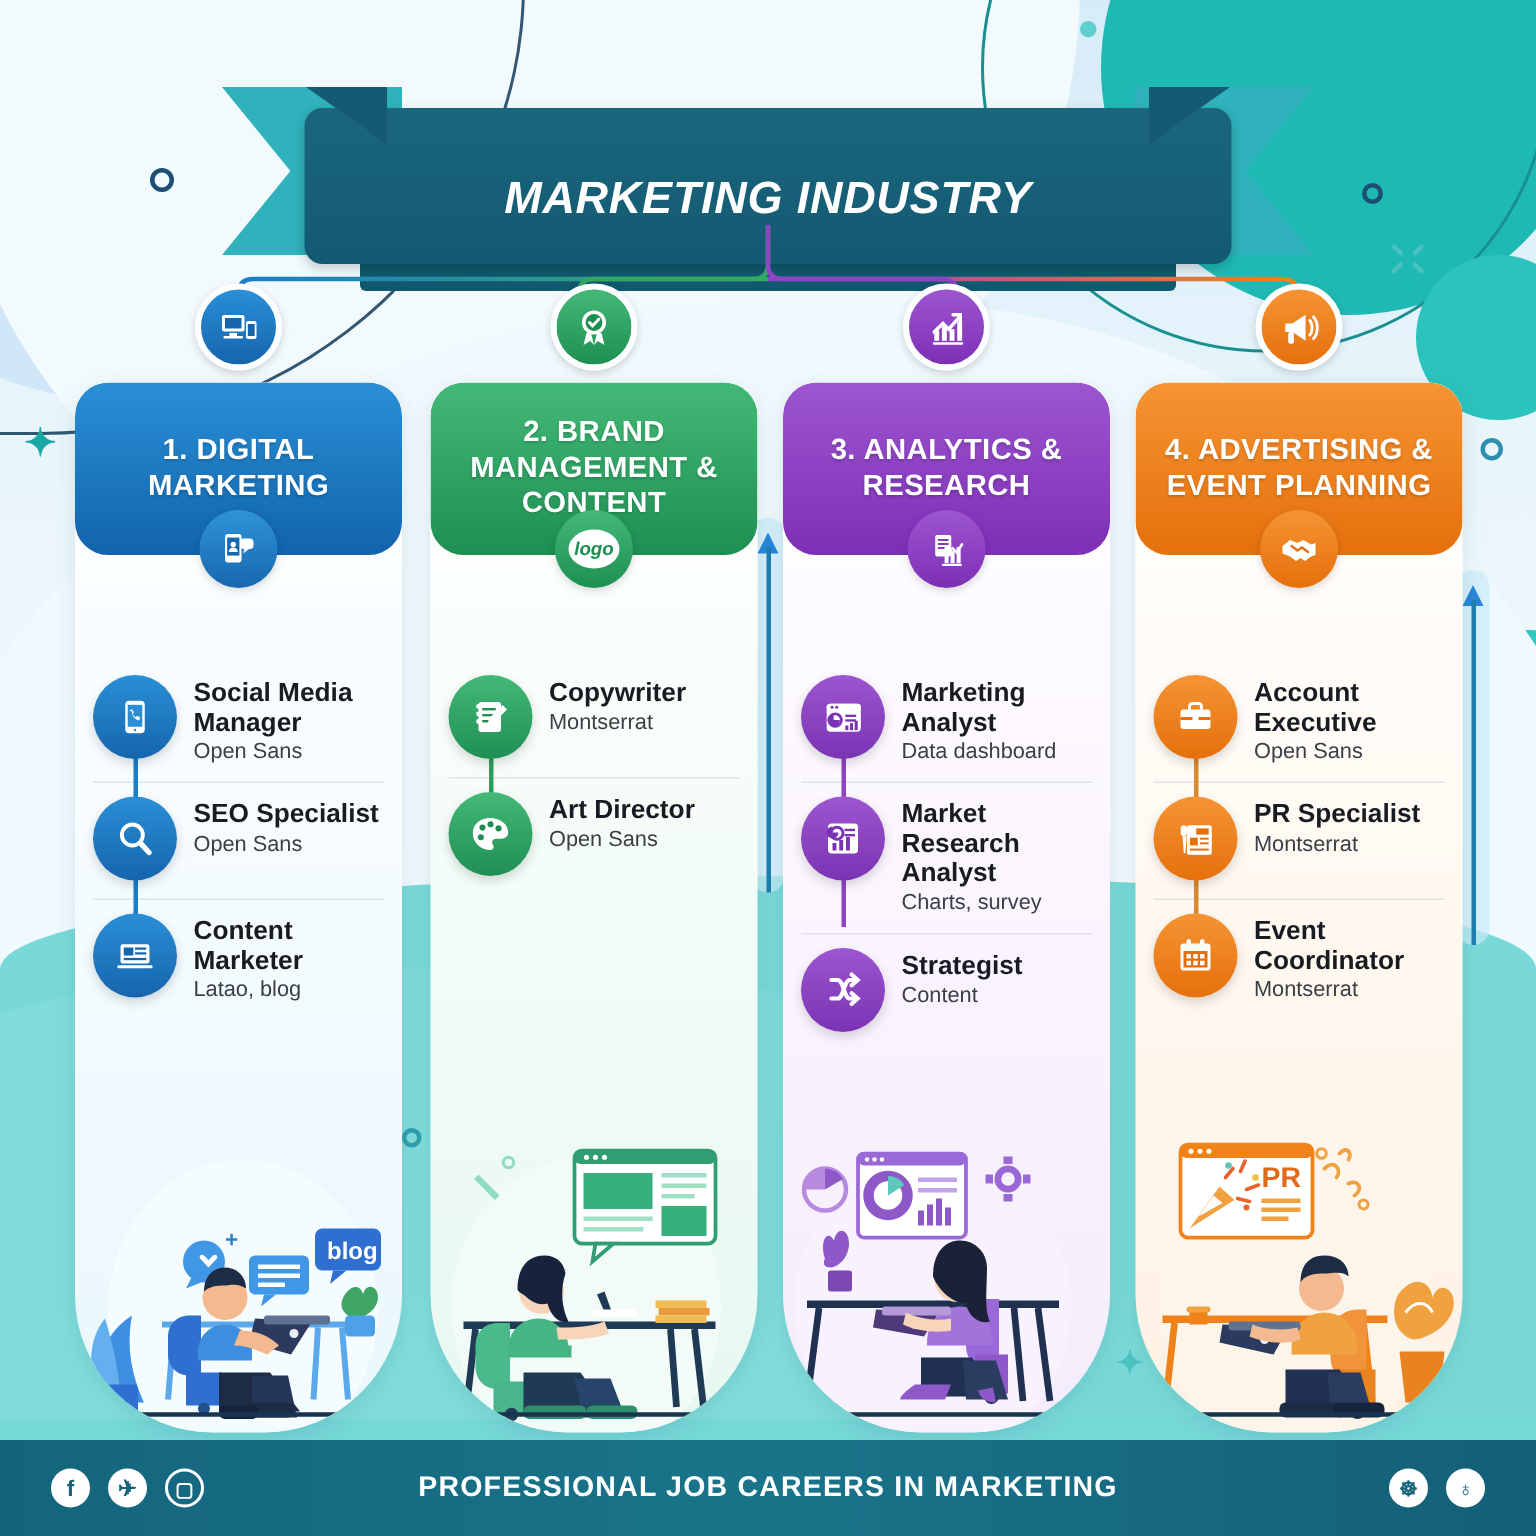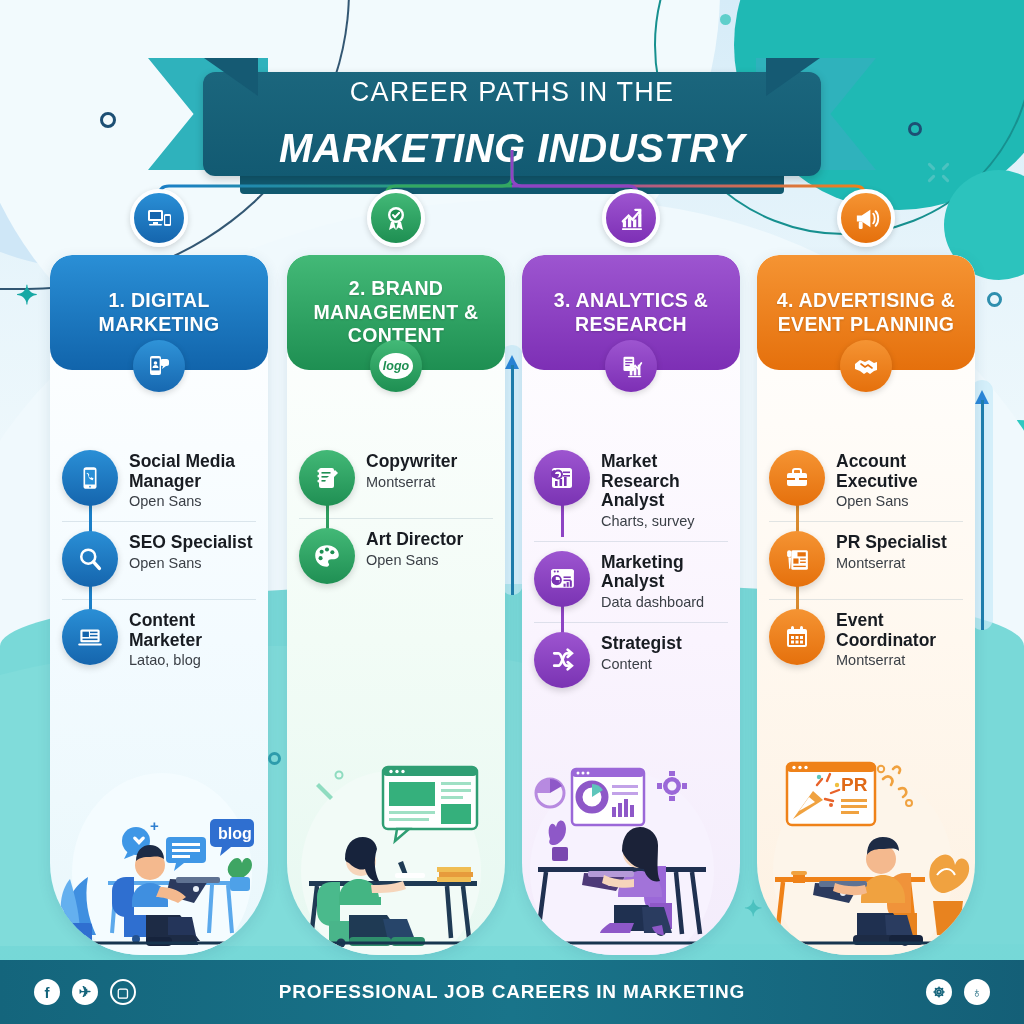--- a/index.html
+++ b/index.html
@@ -50,21 +50,21 @@
   .ribbon-fold { position:absolute; top:22px; width:54px; height:38px; background:#155a73; }
   .ribbon-fold.l { left:204px; clip-path: polygon(0 0,100% 0,100% 100%); }
   .ribbon-fold.r { right:204px; clip-path: polygon(0 0,100% 0,0 100%); }
   .ribbon-under { position:absolute; left:240px; right:240px; top:130px; height:28px;
     background:#11596f; border-radius:0 0 4px 4px; }
   .ribbon { position:absolute; left:203px; right:203px; top:36px; height:104px;
     background:linear-gradient(180deg,#1b667d 0%, #125a72 100%);
     border-radius:12px; display:flex; flex-direction:column; align-items:center;
     justify-content:center; box-shadow:0 3px 8px rgba(0,0,0,.18); }
   .title-sm { color:#fff; font-size:27px; letter-spacing:1.2px; font-weight:400; }
-  .title-lg { color:#fff; font-size:40px; font-weight:bold; font-style:italic;
+  .title-lg { color:#fff; font-size:30px; font-weight:bold; font-style:italic;
     letter-spacing:.5px; margin-top:18px; }
 
   
   .tree { position:absolute; left:0; top:150px; width:1024px; height:90px; }
 
   
   .cols { position:absolute; left:0; top:222px; width:1024px; height:730px; }
   .col { position:absolute; top:0; width:218px; }
   .col.c1 { left:50px; }  .col.c2 { left:287px; }
   .col.c3 { left:522px; } .col.c4 { left:757px; }
@@ -150,21 +150,20 @@
     <span style="left:16px;top:2px;transform:rotate(45deg);"></span>
     <span style="left:2px;top:14px;transform:rotate(45deg);"></span>
     <span style="left:16px;top:14px;transform:rotate(-45deg);"></span>
   </div>
 
   <div class="ribbon-wrap">
     <div class="ribbon-tail left"></div>
     <div class="ribbon-tail right"></div>
     <div class="ribbon-under"></div>
     <div class="ribbon">
-      <div class="title-sm">CAREER PATHS IN THE</div>
       <div class="title-lg">MARKETING INDUSTRY</div>
     </div>
     <div class="ribbon-fold l"></div>
     <div class="ribbon-fold r"></div>
   </div>
 
   <svg class="tree" viewBox="0 0 1024 90">
     <defs>
       <linearGradient id="gA" x1="0" y1="0" x2="1" y2="0">
         <stop offset="0%" stop-color="#1a7fc8"></stop>
@@ -403,56 +402,56 @@
 
     <div class="col c3">
       <div class="card" style="background:linear-gradient(180deg,#ffffff 0%,#faf4fe 55%,#f3ecfb 100%);">
         <div class="card-head" style="background:linear-gradient(180deg,#9d55d0 0%,#7d2fb5 100%);">
           <h3>3. ANALYTICS &amp; RESEARCH</h3>
         </div>
         <div class="roles">
           <div class="role">
             <div class="role-conn" style="background:#8e44c4;"></div>
             <div class="role-ico" style="background:linear-gradient(180deg,#9d55d0,#7a33b3);">
-              <svg width="28" height="28" viewBox="0 0 28 28" fill="#fff">
-                  <rect x="4" y="4" width="20" height="20" rx="2.5"></rect>
-                  <path d="M11 11a4 4 0 1 1-4-4v4z" fill="#7a33b3" transform="translate(0,-1)"></path>
-                  <circle cx="10" cy="10.5" r="4" fill="none" stroke="#7a33b3" stroke-width="2"></circle>
-                  <rect x="15" y="7.5" width="7" height="1.6" fill="#7a33b3"></rect>
-                  <rect x="15" y="11" width="7" height="1.6" fill="#7a33b3"></rect>
-                  <rect x="7" y="17" width="2.6" height="5" fill="#7a33b3"></rect>
-                  <rect x="11.5" y="15" width="2.6" height="7" fill="#7a33b3"></rect>
-                  <rect x="16" y="13" width="2.6" height="9" fill="#7a33b3"></rect>
-                </svg>
-            </div>
-            <div class="role-txt">
-              <div class="role-title">Market Research Analyst</div>
-              <div class="role-sub">Charts, survey</div>
-            </div>
-          </div>
-          <div class="role">
-            <div class="role-conn" style="background:#8e44c4;"></div>
-            <div class="role-ico" style="background:linear-gradient(180deg,#9d55d0,#7a33b3);">
               <svg width="29" height="29" viewBox="0 0 28 28" fill="#fff">
                   <rect x="3" y="5" width="22" height="18" rx="2.5"></rect>
                   <rect x="3" y="5" width="22" height="4.5" rx="2.5" fill="#fff"></rect>
                   <circle cx="6.5" cy="7.2" r="1" fill="#7a33b3"></circle>
                   <circle cx="9.5" cy="7.2" r="1" fill="#7a33b3"></circle>
                   <path d="M11.5 15.5a4 4 0 1 1-4-4v4z" fill="#7a33b3"></path>
                   <circle cx="8.5" cy="15.5" r="4" fill="none" stroke="#7a33b3" stroke-width="1.8"></circle>
                   <rect x="15" y="12" width="7" height="1.5" fill="#7a33b3"></rect>
                   <rect x="15" y="15" width="7" height="1.5" fill="#7a33b3"></rect>
                   <rect x="15" y="19" width="2" height="3" fill="#7a33b3"></rect>
                   <rect x="18" y="17.5" width="2" height="4.5" fill="#7a33b3"></rect>
                   <rect x="21" y="16" width="2" height="6" fill="#7a33b3"></rect>
                 </svg>
             </div>
             <div class="role-txt">
               <div class="role-title">Marketing Analyst</div>
               <div class="role-sub">Data dashboard</div>
+            </div>
+          </div>
+          <div class="role">
+            <div class="role-conn" style="background:#8e44c4;"></div>
+            <div class="role-ico" style="background:linear-gradient(180deg,#9d55d0,#7a33b3);">
+              <svg width="28" height="28" viewBox="0 0 28 28" fill="#fff">
+                  <rect x="4" y="4" width="20" height="20" rx="2.5"></rect>
+                  <path d="M11 11a4 4 0 1 1-4-4v4z" fill="#7a33b3" transform="translate(0,-1)"></path>
+                  <circle cx="10" cy="10.5" r="4" fill="none" stroke="#7a33b3" stroke-width="2"></circle>
+                  <rect x="15" y="7.5" width="7" height="1.6" fill="#7a33b3"></rect>
+                  <rect x="15" y="11" width="7" height="1.6" fill="#7a33b3"></rect>
+                  <rect x="7" y="17" width="2.6" height="5" fill="#7a33b3"></rect>
+                  <rect x="11.5" y="15" width="2.6" height="7" fill="#7a33b3"></rect>
+                  <rect x="16" y="13" width="2.6" height="9" fill="#7a33b3"></rect>
+                </svg>
+            </div>
+            <div class="role-txt">
+              <div class="role-title">Market Research Analyst</div>
+              <div class="role-sub">Charts, survey</div>
             </div>
           </div>
           <div class="role">
             <div class="role-ico" style="background:linear-gradient(180deg,#9d55d0,#7a33b3);">
               <svg width="29" height="29" viewBox="0 0 28 28" fill="none" stroke="#fff" stroke-width="2.6" stroke-linecap="round">
                   <path d="M6 8h4c4 0 4 12 8 12h3"></path>
                   <path d="M6 20h4c4 0 4-12 8-12h3"></path>
                   <path d="M19 4.5L23 8l-4 3.5M19 16.5L23 20l-4 3.5" fill="none"></path>
                 </svg>
             </div>

